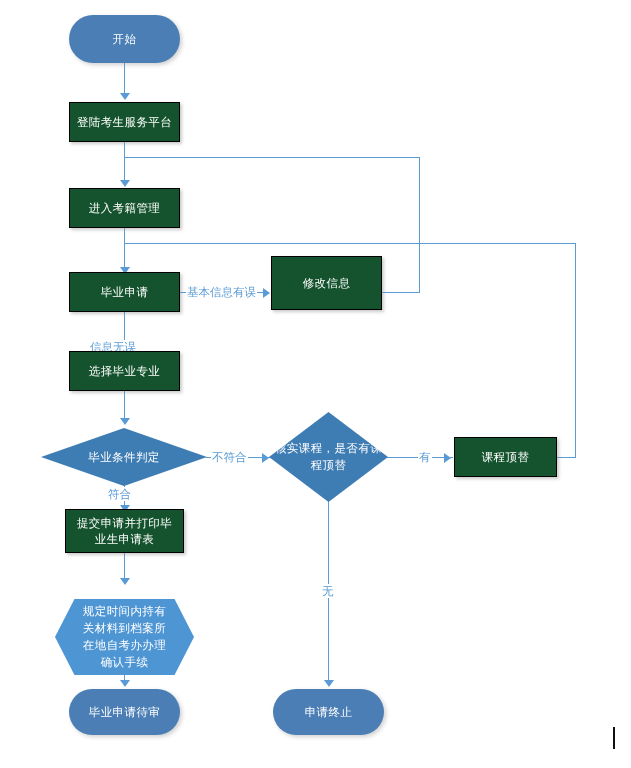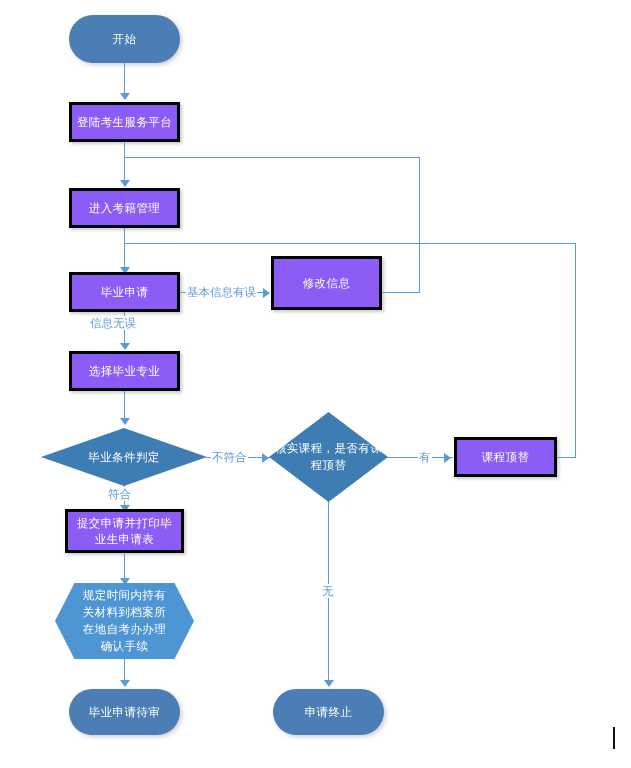--- a/index.html
+++ b/index.html
@@ -27,22 +27,22 @@
     font-size: 11.5px;
     line-height: 16px;
     letter-spacing: 0.4px;
     box-sizing: border-box;
     user-select: none;
   }
   .node .lbl { display: block; padding: 0 4px; }
 
   
   .rect {
-    background: #8b5cf6;
-    border: 3px solid #000000;
+    background: #14532d;
+    border: 1px solid #000000;
     box-shadow: 2px 2px 3px rgba(140,140,140,0.45);
   }
   
   .term {
     background: #4A7EB5;
     border-radius: 24px;
     box-shadow: 2px 2px 4px rgba(150,150,150,0.45);
   }
   
   .diamond {
@@ -54,20 +54,21 @@
     background: #3E7CB4;
     clip-path: polygon(50% 0%, 100% 50%, 50% 100%, 0% 50%);
   }
   .diamond .lbl {
     position: relative;
     z-index: 2;
   }
   
   .hexa {
     background: transparent;
+    margin-top: 16px;
   }
   .hexa .hshape {
     position: absolute;
     left: 0; top: 0; right: 0; bottom: 0;
     background: #4E95D4;
     clip-path: polygon(14% 0%, 86% 0%, 100% 50%, 86% 100%, 14% 100%, 0% 50%);
   }
   .hexa .lbl { position: relative; z-index: 2; }
 
   
@@ -156,21 +157,21 @@
   <div class="vline" style="left:328px; top:492px; height:192px;"></div>
   <div class="arrow arrow-down" style="left:324px; top:680px;"></div>
 
   <div class="vline" style="left:124px; top:553px; height:29px;"></div>
   <div class="arrow arrow-down" style="left:120px; top:578px;"></div>
 
   <div class="vline" style="left:124px; top:659px; height:25px;"></div>
   <div class="arrow arrow-down" style="left:120px; top:680px;"></div>
 
   <div class="edge-label" style="left:186px; top:285px;">基本信息有误</div>
-  <div class="edge-label" style="left:89px; top:316px;">信息无误</div>
+  <div class="edge-label" style="left:89px; top:340px;">信息无误</div>
   <div class="edge-label" style="left:211px; top:450px;">不符合</div>
   <div class="edge-label" style="left:107px; top:487px;">符合</div>
   <div class="edge-label" style="left:418px; top:450px;">有</div>
   <div class="edge-label" style="left:321px; top:584px;">无</div>
 
   <div class="node term" style="left:69px; top:15px; width:111px; height:48px;text-align:center;">
     <span class="lbl">开始</span>
   </div>
 
   <div class="node rect" style="left:69px; top:102px; width:111px; height:40px;">

